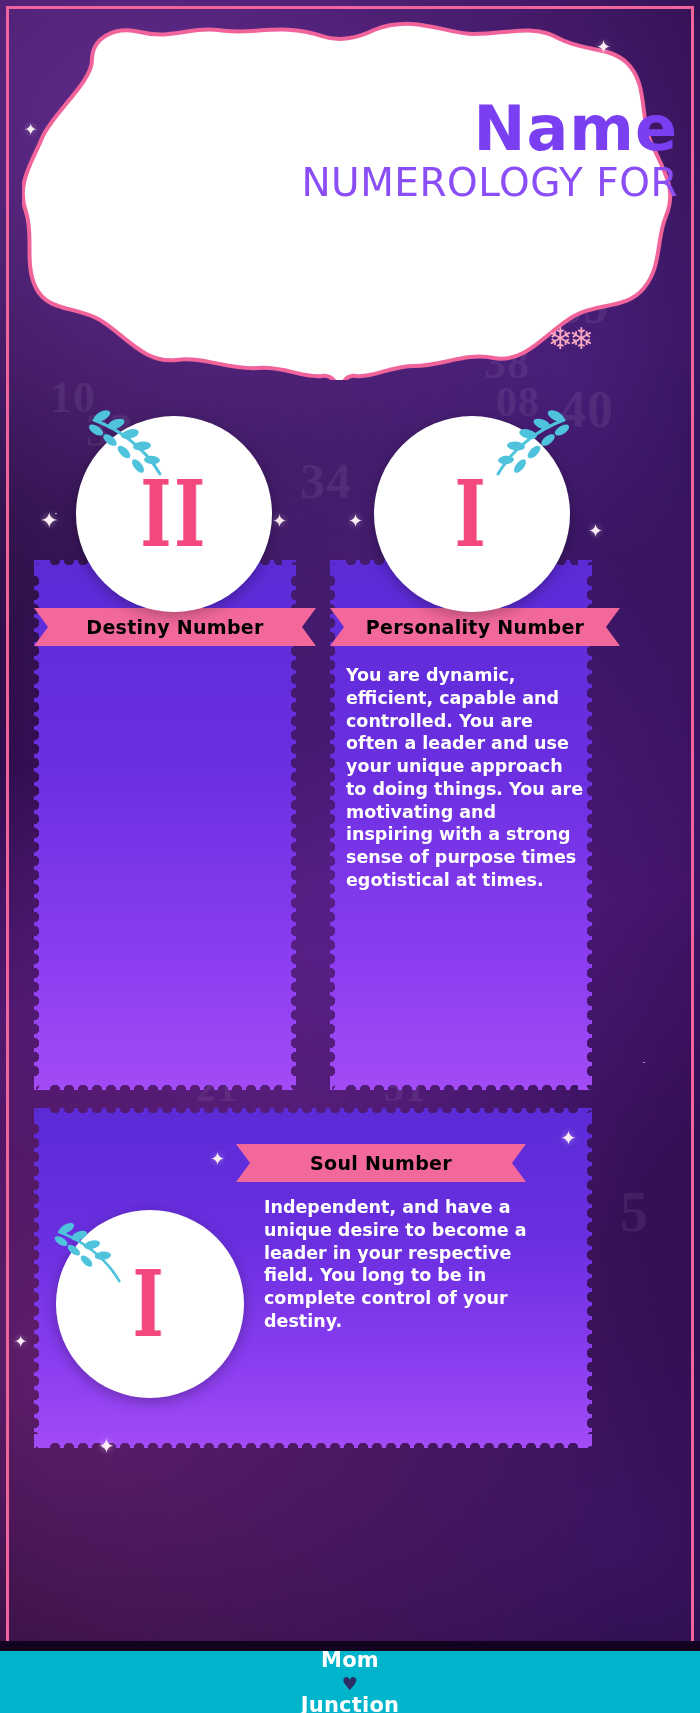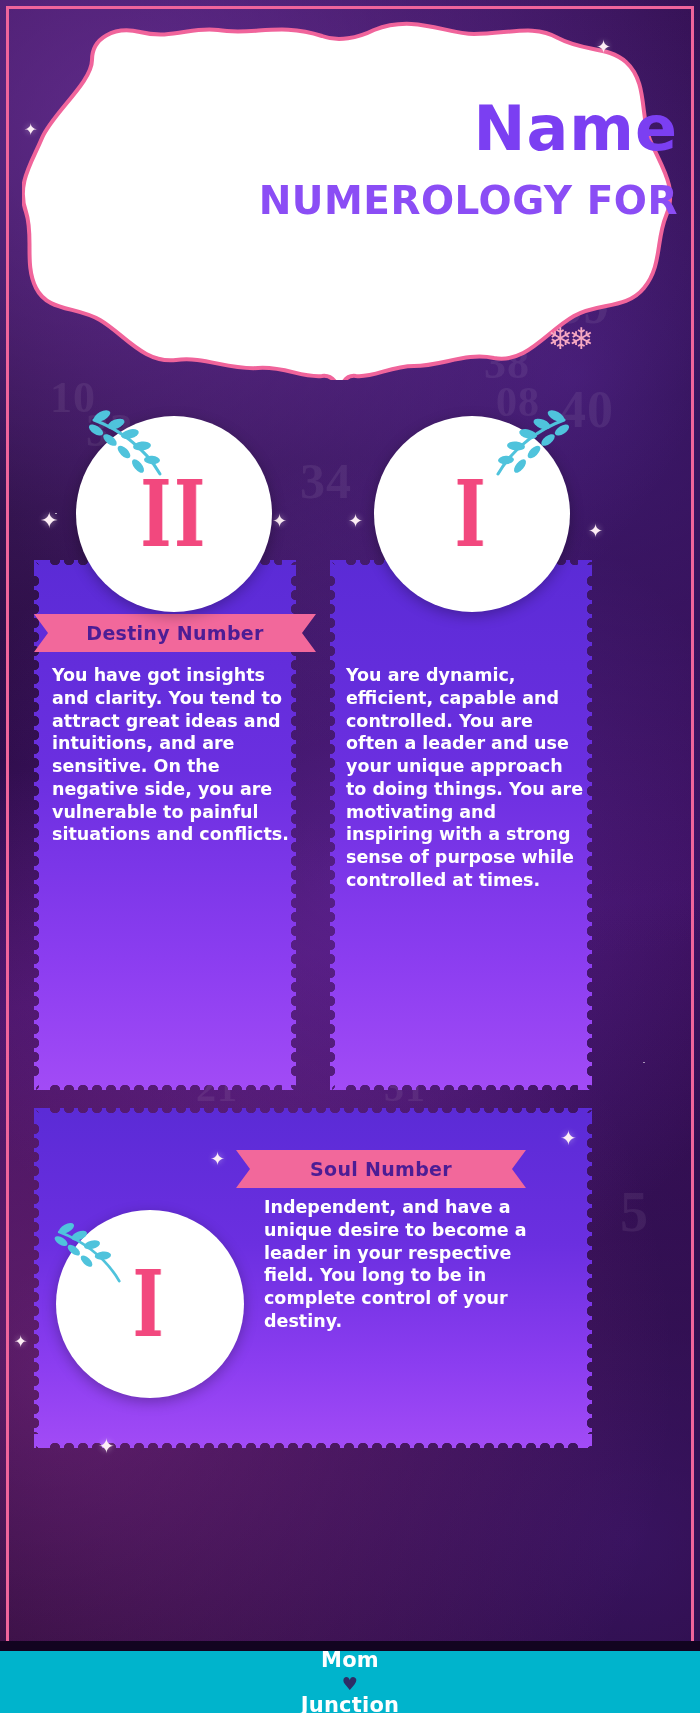--- a/index.html
+++ b/index.html
@@ -87,25 +87,25 @@
   .title-1 {
     font-family: "DejaVu Sans", sans-serif;
     font-weight: 700;
     font-size: 62px;
     color: #7b3ff2;
     line-height: 1;
     letter-spacing: 1px;
   }
   .title-2 {
     font-family: "DejaVu Sans", sans-serif;
-    font-weight: 700;
+    font-weight: 400;
     font-size: 39px;
     color: #8b4df5;
     line-height: 1.1;
-    margin-top: 20px;
+    margin-top: 2px;
     letter-spacing: 0.5px;
   }
   .title-3 {
     font-family: "Liberation Serif", serif;
     font-style: italic;
     font-weight: 700;
     font-size: 60px;
     color: #f2487e;
     line-height: 1;
     margin-top: 10px;
@@ -156,28 +156,27 @@
 
   
   .ribbon {
     position: absolute;
     z-index: 5;
     height: 38px;
     background: #f2689b;
     display: flex;
     align-items: center;
     justify-content: center;
-    color: #4c1d95;
+    color: #000000;
     font-family: "DejaVu Sans", sans-serif;
     font-weight: 700;
     font-size: 19px;
     letter-spacing: 0.3px;
     clip-path: polygon(0 0, 100% 0, calc(100% - 14px) 50%, 100% 100%, 0 100%, 14px 50%);
     box-shadow: 0 2px 5px rgba(0,0,0,0.25);
-    margin-top: 6px;
   }
   .ribbon-destiny     { left: 34px;  top: 608px; width: 282px; }
   .ribbon-personality { left: 330px; top: 608px; width: 290px; }
   .ribbon-soul        { left: 236px; top: 1144px; width: 290px; }
 
   
   .medallion {
     position: absolute;
     border-radius: 50%;
     background: #ffffff;
@@ -335,23 +334,23 @@
       <ellipse cx="30" cy="14" rx="9" ry="4.5" transform="rotate(-22 30 14)"></ellipse>
       <ellipse cx="44" cy="24" rx="9" ry="4.5" transform="rotate(-14 44 24)"></ellipse>
       <ellipse cx="56" cy="36" rx="9" ry="4.5" transform="rotate(-6 56 36)"></ellipse>
       <ellipse cx="66" cy="50" rx="8" ry="4.2" transform="rotate(4 66 50)"></ellipse>
       <ellipse cx="10" cy="20" rx="8" ry="4" transform="rotate(32 10 20)"></ellipse>
       <ellipse cx="24" cy="30" rx="8" ry="4" transform="rotate(38 24 30)"></ellipse>
       <ellipse cx="38" cy="42" rx="8" ry="4" transform="rotate(44 38 42)"></ellipse>
       <ellipse cx="52" cy="56" rx="8" ry="4" transform="rotate(50 52 56)"></ellipse>
     </g>
   </svg>
-  <div class="card-text text-destiny">You have got insights and clarity. You tend to attract great ideas and intuitions, and are sensitive. On the negative side, you are vulnerable to painful situations and conflicts.</div>
 
   <div class="card zig card-personality"></div>
+  <div class="ribbon ribbon-personality">Personality Number</div>
   <div class="medallion med-personality">
     <span class="numeral">I</span>
   </div>
   <svg class="laurel laurel-personality" width="110" height="86" viewBox="0 0 110 86">
     <g transform="translate(110,0) scale(-1,1)">
       <g fill="none" stroke="#4fc3dc" stroke-width="3" stroke-linecap="round">
         <path d="M8 10 C30 18 58 36 74 64"></path>
       </g>
       <g fill="#4fc3dc">
         <ellipse cx="16" cy="6" rx="9" ry="4.5" transform="rotate(-28 16 6)"></ellipse>
@@ -359,21 +358,21 @@
         <ellipse cx="44" cy="24" rx="9" ry="4.5" transform="rotate(-14 44 24)"></ellipse>
         <ellipse cx="56" cy="36" rx="9" ry="4.5" transform="rotate(-6 56 36)"></ellipse>
         <ellipse cx="66" cy="50" rx="8" ry="4.2" transform="rotate(4 66 50)"></ellipse>
         <ellipse cx="10" cy="20" rx="8" ry="4" transform="rotate(32 10 20)"></ellipse>
         <ellipse cx="24" cy="30" rx="8" ry="4" transform="rotate(38 24 30)"></ellipse>
         <ellipse cx="38" cy="42" rx="8" ry="4" transform="rotate(44 38 42)"></ellipse>
         <ellipse cx="52" cy="56" rx="8" ry="4" transform="rotate(50 52 56)"></ellipse>
       </g>
     </g>
   </svg>
-  <div class="card-text text-personality">You are dynamic, efficient, capable and controlled. You are often a leader and use your unique approach to doing things. You are motivating and inspiring with a strong sense of purpose while controlled at times.</div>
+  <div class="card-text text-personality">You are dynamic, efficient, capable and controlled. You are often a leader and use your unique approach to doing things. You are motivating and inspiring with a strong sense of purpose times egotistical at times.</div>
 
   <div class="card zig card-soul"></div>
   <div class="ribbon ribbon-soul">Soul Number</div>
   <div class="medallion med-soul">
     <span class="numeral">I</span>
   </div>
   <svg class="laurel laurel-soul" width="100" height="80" viewBox="0 0 110 86">
     <g fill="none" stroke="#4fc3dc" stroke-width="3" stroke-linecap="round">
       <path d="M8 10 C30 18 58 36 74 64"></path>
     </g>

